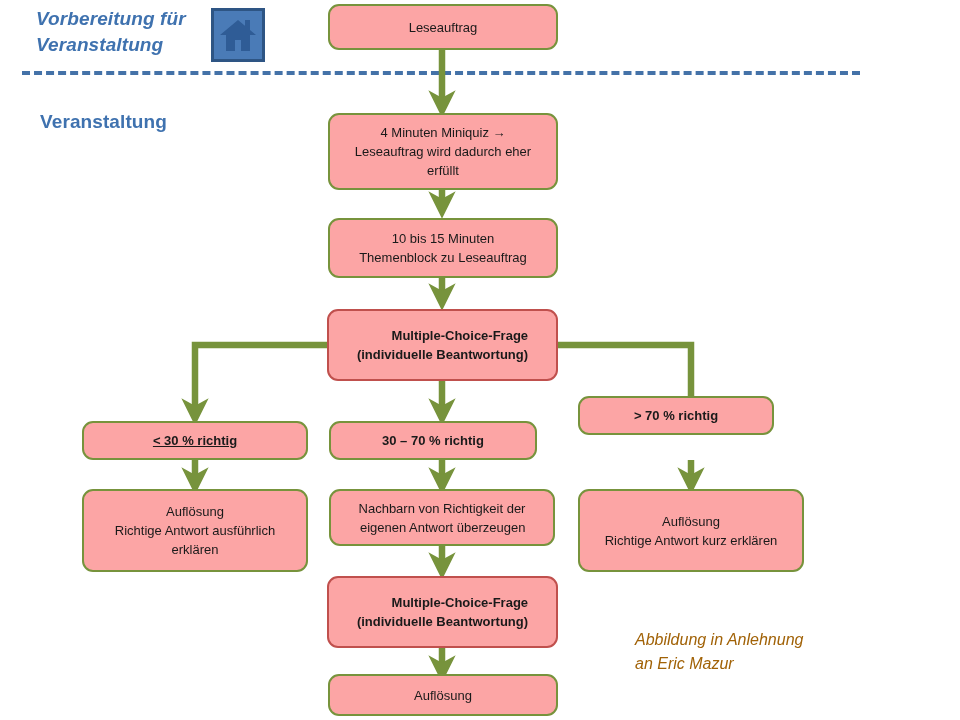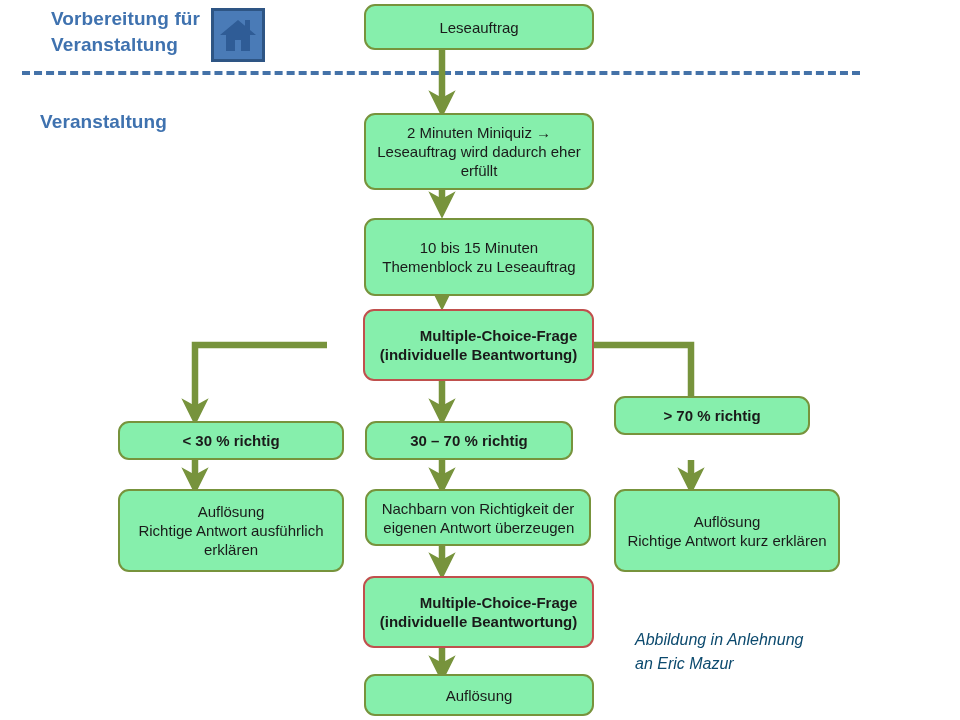--- a/index.html
+++ b/index.html
@@ -19,21 +19,21 @@
   
   .section-label {
     position: absolute;
     color: #3F72AF;
     font-weight: bold;
     font-size: 19px;
     line-height: 26px;
     letter-spacing: 0.1px;
     white-space: pre-line;
   }
-  #prep-label { left: 51px; top: 6px; }
+  #prep-label { left: 36px; top: 6px; font-style: italic; }
   #event-label { left: 40px; top: 109px; }
 
   
   .house-icon {
     position: absolute;
     left: 211px;
     top: 8px;
     width: 54px;
     height: 54px;
   }
@@ -47,31 +47,30 @@
     height: 0;
     border-top: 4px dashed #4472A8;
   }
 
   
   .node {
     position: absolute;
     box-sizing: border-box;
     border: 2.5px solid #77933C;
     border-radius: 11px;
-    background: #86efac;
+    background: #fca5a5;
     display: flex;
     align-items: center;
     justify-content: center;
     text-align: center;
-    font-size: 15px;
+    font-size: 13px;
     line-height: 19px;
     color: #1a1a1a;
     padding: 3px 8px;
     white-space: pre-line;
-    margin-left: 36px;
   }
   .node.accent {
     border-color: #C0504D;
     font-weight: bold;
     text-align: right;
   }
   .node.bold { font-weight: bold; }
 
   
   #connectors {
@@ -84,21 +83,21 @@
   }
 
   
   #attribution {
     position: absolute;
     left: 635px;
     top: 628px;
     font-style: italic;
     font-size: 16px;
     line-height: 24px;
-    color: #0c4a6e;
+    color: #a16207;
     white-space: pre-line;
   }
 </style>
 </head>
 <body>
 
 <div class="section-label" id="prep-label">Vorbereitung für
 Veranstaltung</div>
 
 <div class="section-label" id="event-label">Veranstaltung</div>
@@ -139,30 +138,30 @@
     <line x1="691" y1="460" x2="691" y2="481"></line>
 
     <line x1="442" y1="544" x2="442" y2="566"></line>
 
     <line x1="442" y1="648" x2="442" y2="669"></line>
   </g>
 </svg>
 
 <div class="node" style="left:328px; top:4px; width:230px; height:46px;">Leseauftrag</div>
 
-<div class="node" style="left:328px; top:113px; width:230px; height:77px;">2 Minuten Miniquiz →
+<div class="node" style="left:328px; top:113px; width:230px; height:77px;">4 Minuten Miniquiz →
 Leseauftrag wird dadurch eher erfüllt</div>
 
-<div class="node" style="left:328px; top:218px; width:230px; height:78px;">10 bis 15 Minuten
+<div class="node" style="left:328px; top:218px; width:230px; height:60px;">10 bis 15 Minuten
 Themenblock zu Leseauftrag</div>
 
 <div class="node accent" style="left:327px; top:309px; width:231px; height:72px;">Multiple-Choice-Frage
 (individuelle Beantwortung)</div>
 
-<div class="node bold" style="left:82px; top:421px; width:226px; height:39px;">&lt; 30 % richtig</div>
+<div class="node bold" style="left:82px; top:421px; width:226px; height:39px;text-decoration:underline;">&lt; 30 % richtig</div>
 
 <div class="node bold" style="left:329px; top:421px; width:208px; height:39px;">30 – 70 % richtig</div>
 
 <div class="node bold" style="left:578px; top:396px; width:196px; height:39px;">&gt; 70 % richtig</div>
 
 <div class="node" style="left:82px; top:489px; width:226px; height:83px;">Auflösung
 Richtige Antwort ausführlich
 erklären</div>
 
 <div class="node" style="left:329px; top:489px; width:226px; height:57px;text-align:right;">Nachbarn von Richtigkeit der

